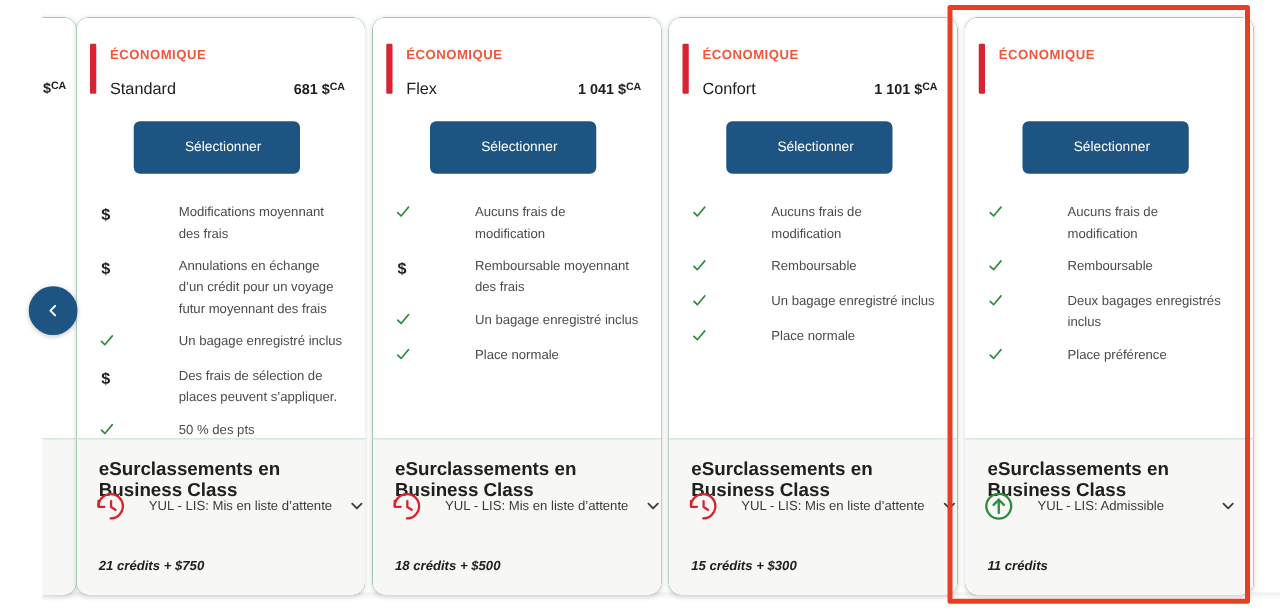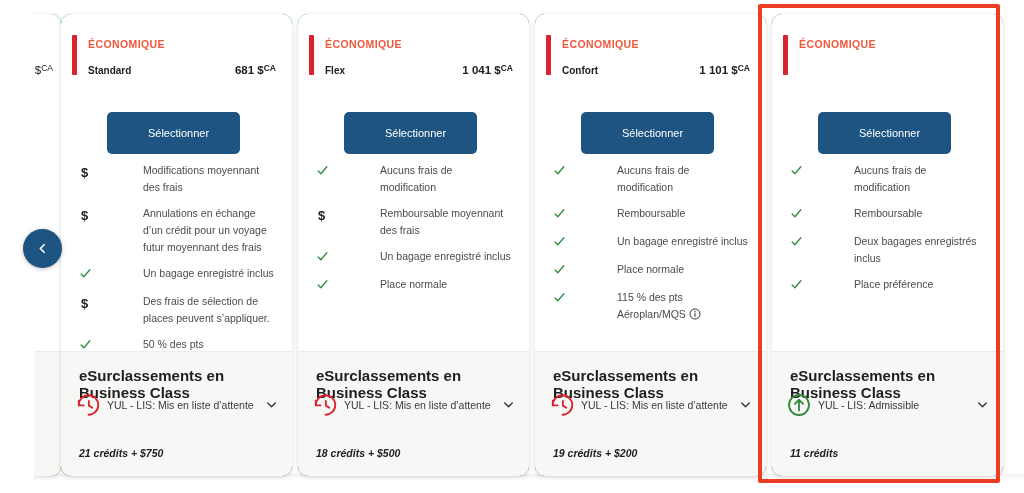--- a/index.html
+++ b/index.html
@@ -90,40 +90,40 @@
   .fare-line {
     position: absolute;
     left: 27px;
     right: 16px;
     top: 49px;
     display: flex;
     align-items: baseline;
     justify-content: space-between;
   }
   .fare-name {
-    font-size: 10px;
-    font-weight: 700;
+    font-size: 13px;
+    font-weight: 400;
     color: #20201f;
   }
   .fare-price {
     font-size: 11.5px;
     font-weight: 700;
     color: #20201f;
     white-space: nowrap;
   }
   .fare-price sup {
     font-size: 8.5px;
     font-weight: 700;
     vertical-align: 3px;
   }
 
   .select-btn {
     position: absolute;
     left: 46px;
-    top: 98px;
+    top: 83px;
     width: 133px;
     height: 42px;
     background: #1d5482;
     color: #ffffff;
     border: none;
     border-radius: 5px;
     font-family: "Liberation Sans", sans-serif;
     font-size: 11px;
     font-weight: 400;
     cursor: pointer;
@@ -197,20 +197,21 @@
   }
   .upgrade-row {
     position: absolute;
     left: 14px;
     right: 12px;
     top: 39px;
     height: 28px;
     display: flex;
     align-items: center;
     cursor: pointer;
+    gap: 12px;
   }
   .upgrade-ico {
     flex: 0 0 26px;
     width: 26px;
     height: 26px;
   }
   .upgrade-text {
     flex: 1 1 auto;
     font-size: 10.5px;
     color: #3a3a3a;
@@ -231,21 +232,21 @@
     color: #20201f;
     font-style: italic;
   }
 
   
   .c0 .partial-price {
     position: absolute;
     right: 8px;
     top: 49px;
     font-size: 11.5px;
-    font-weight: 400;
+    font-weight: 700;
     color: #20201f;
     white-space: nowrap;
   }
   .c0 .partial-price sup { font-size: 8.5px; vertical-align: 3px; }
 
   
   .nav-back {
     position: absolute;
     left: 23px;
     top: 229px;
@@ -441,46 +442,36 @@
                   <polyline points="4 13 9 18 20 5"></polyline>
                 </svg></span>
               <span class="feat-text">Un bagage enregistré inclus</span>
             </li>
             <li class="feature">
               <span class="feat-icon"><svg class="ck" viewBox="0 0 24 24" fill="none" stroke="#2f8a3c" stroke-width="2.4" stroke-linecap="round" stroke-linejoin="round">
                   <polyline points="4 13 9 18 20 5"></polyline>
                 </svg></span>
               <span class="feat-text">Place normale</span>
             </li>
-            <li class="feature">
-              <span class="feat-icon"><svg class="ck" viewBox="0 0 24 24" fill="none" stroke="#2f8a3c" stroke-width="2.4" stroke-linecap="round" stroke-linejoin="round">
-                  <polyline points="4 13 9 18 20 5"></polyline>
-                </svg></span>
-              <span class="feat-text">115 % des pts Aéroplan/MQS<svg class="info-ico" viewBox="0 0 24 24" fill="none" stroke="#20201f" stroke-width="1.8">
-                  <circle cx="12" cy="12" r="10"></circle>
-                  <line x1="12" y1="10" x2="12" y2="17" stroke-linecap="round"></line>
-                  <circle cx="12" cy="6.8" r="1.1" fill="#20201f" stroke="none"></circle>
-                </svg></span>
-            </li>
           </ul>
       </div>
       <div class="card-foot">
         <div class="foot-title">eSurclassements en Business Class</div>
         <div class="upgrade-row">
           <span class="upgrade-ico"><svg viewBox="0 0 24 24" width="26" height="26" fill="none" stroke="#d9232e" stroke-width="1.7" stroke-linecap="round" stroke-linejoin="round">
                 <path d="M12.5 21a9 9 0 1 0-9-9"></path>
                 <polyline points="3.5 8 3.5 12.4 7.9 12.4"></polyline>
                 <polyline points="12.8 8.2 12.8 12.6 16 14.6"></polyline>
               </svg></span>
           <span class="upgrade-text">YUL - LIS: Mis en liste d’attente</span>
           <span class="chev"><svg viewBox="0 0 24 24" width="15" height="15" fill="none" stroke="#3a3a3a" stroke-width="2.3" stroke-linecap="round" stroke-linejoin="round">
                 <polyline points="6 9.5 12 15.5 18 9.5"></polyline>
               </svg></span>
         </div>
-        <div class="credits">19 crédits + $200</div>
+        <div class="credits">15 crédits + $300</div>
       </div>
     </div>
 
     <div class="card c4">
       <div class="card-body">
         <div class="accent-bar"></div>
         <div class="cabin-label">ÉCONOMIQUE</div>
         <button class="select-btn">Sélectionner</button>
         <ul class="features">
             <li class="feature">

